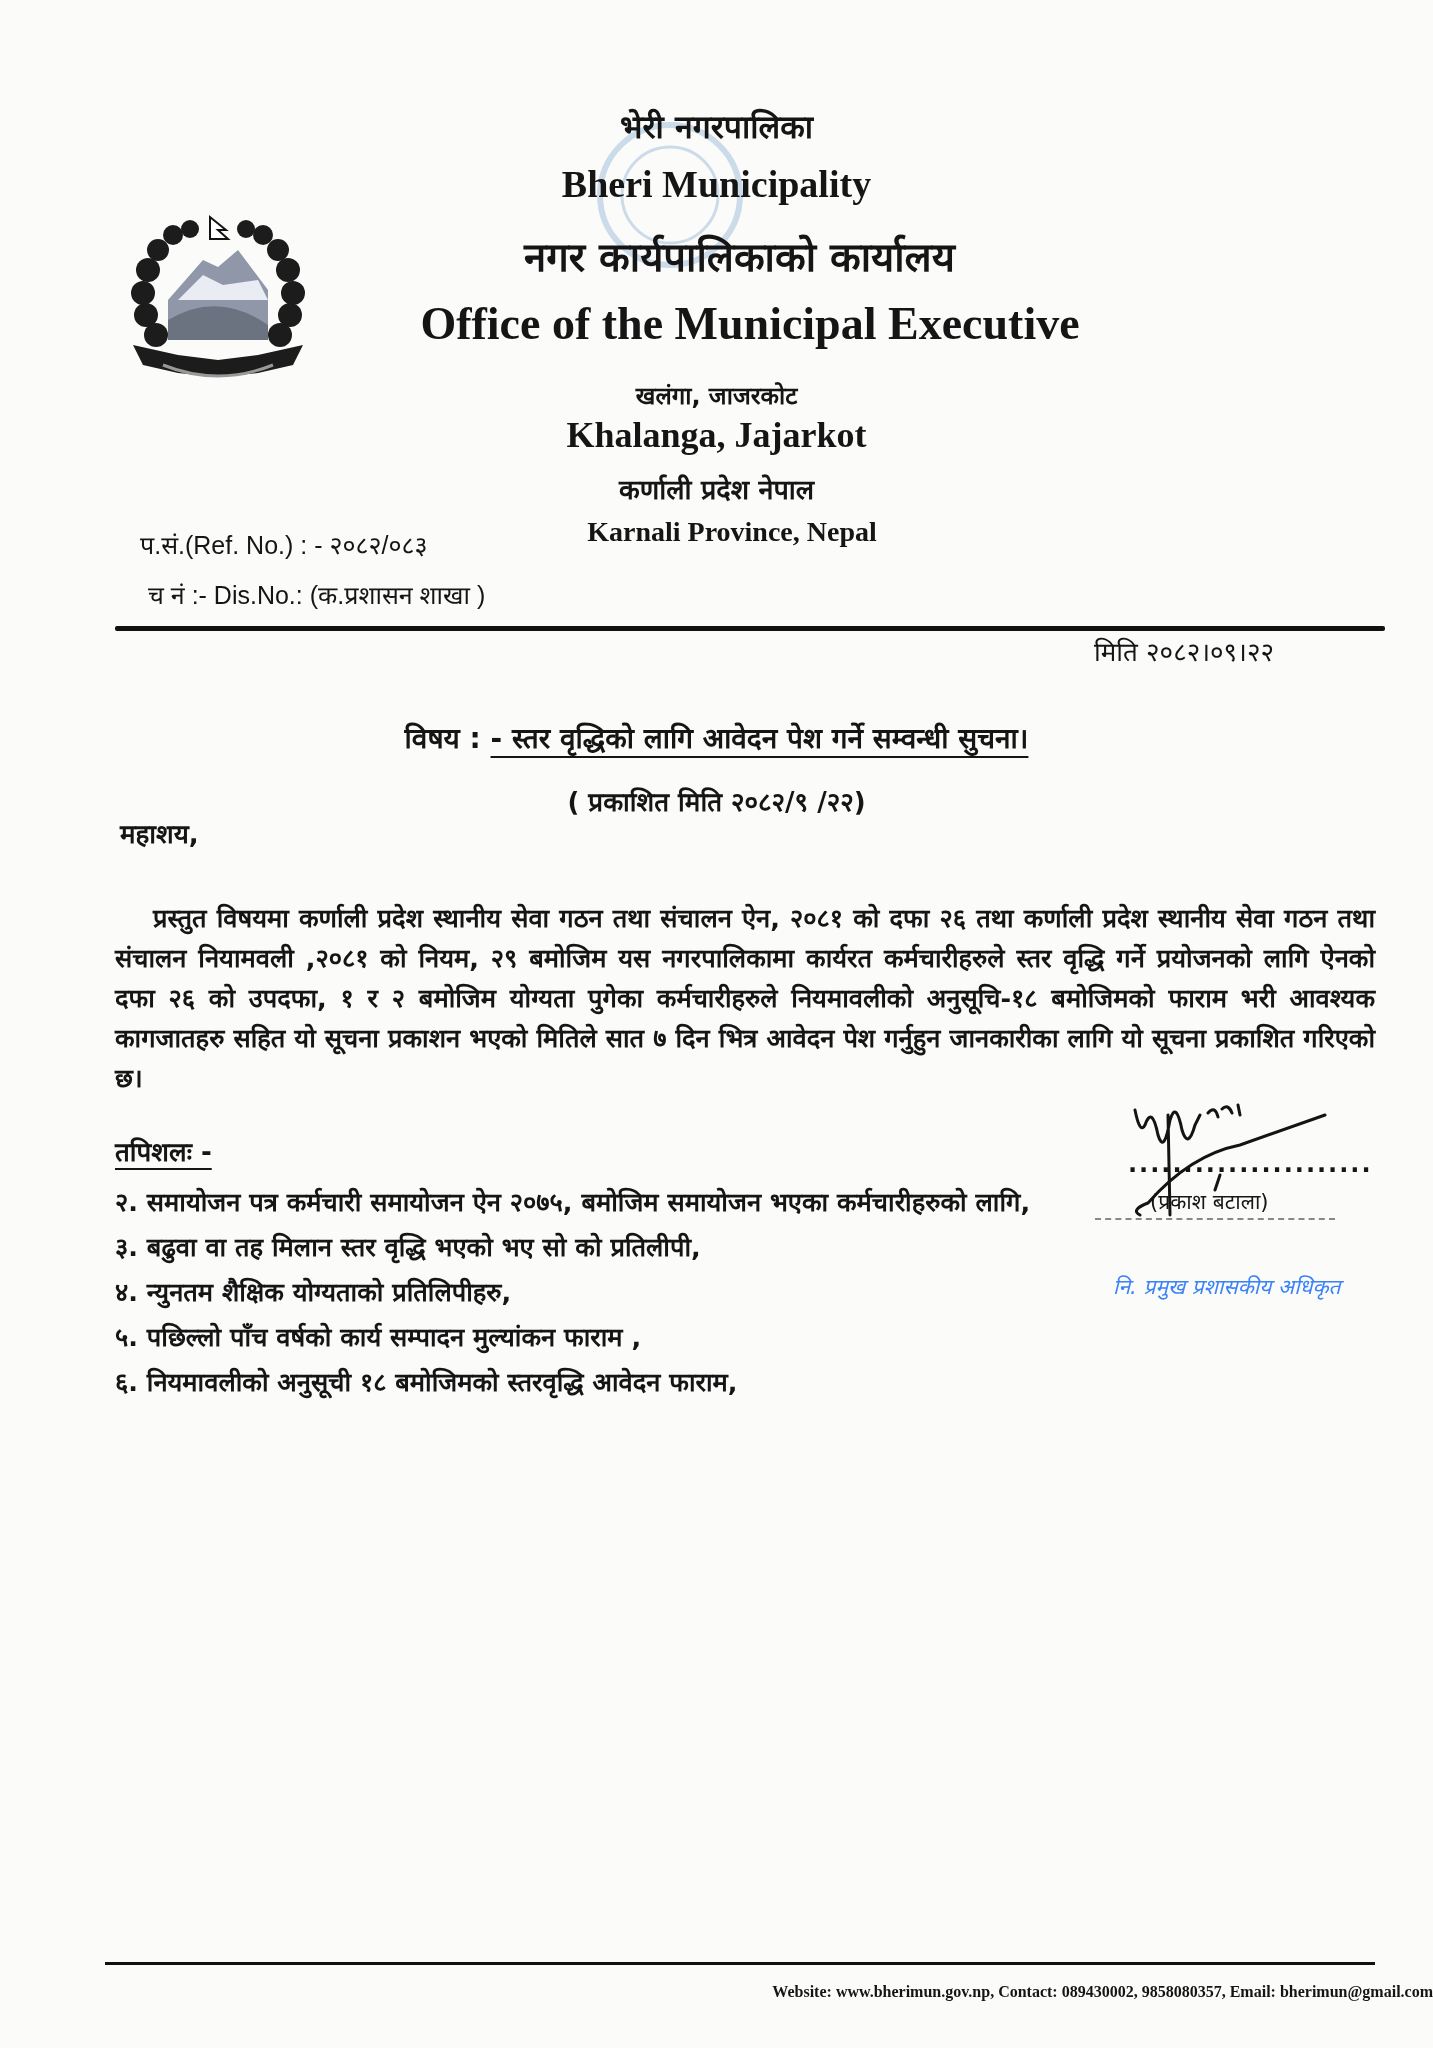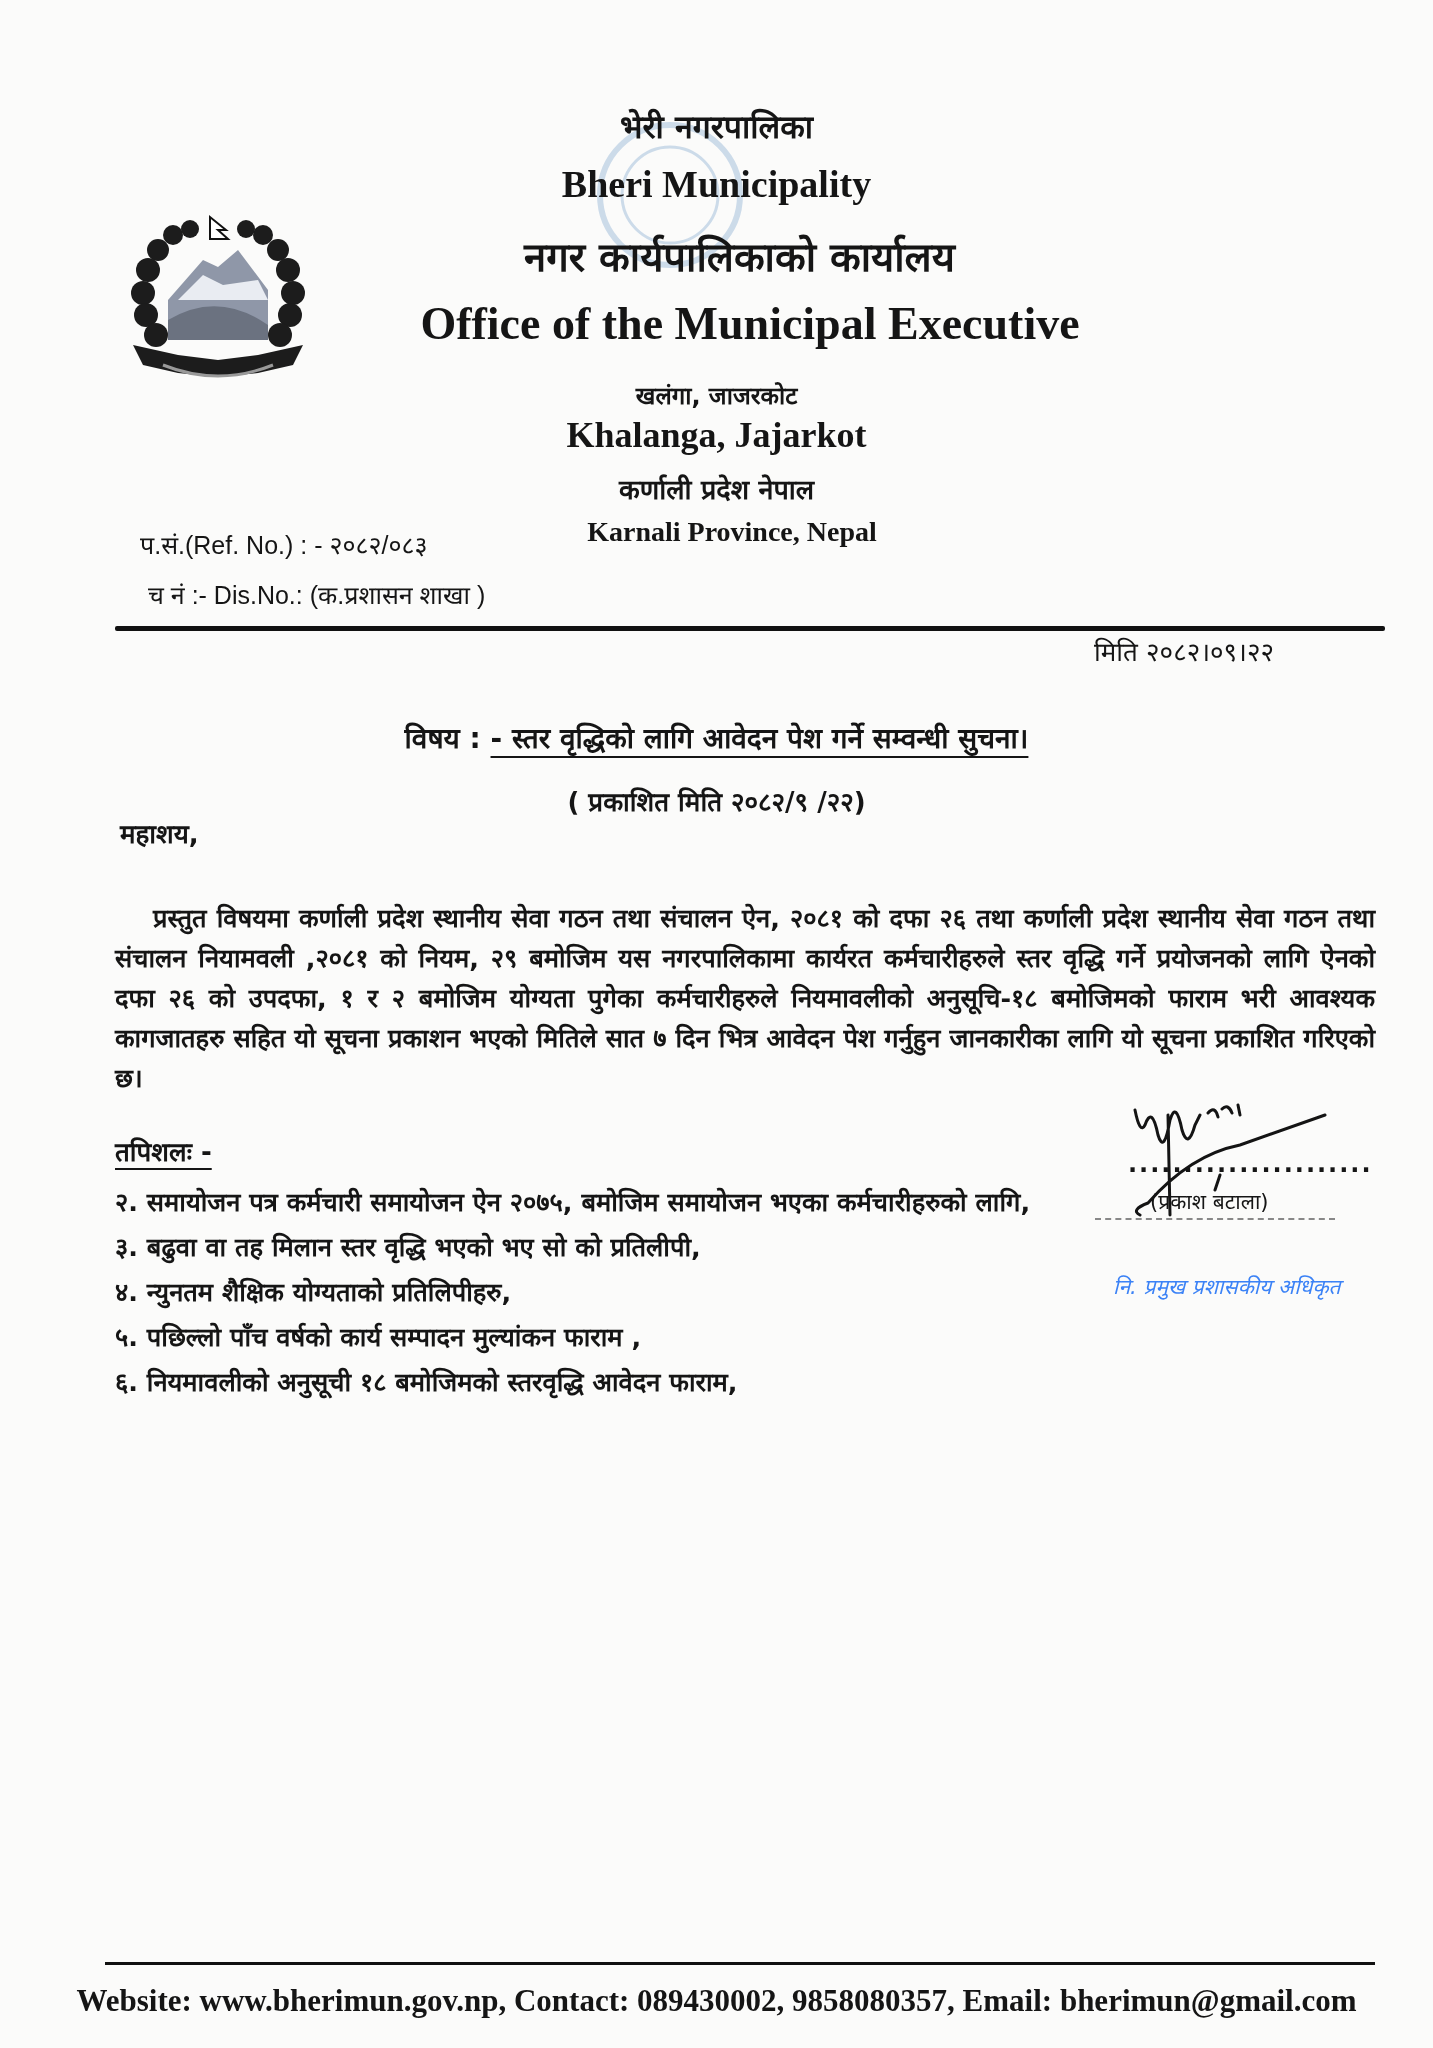--- a/index.html
+++ b/index.html
@@ -46,21 +46,21 @@
     .list { left: 115px; top: 1180px; font-size: 25.5px; font-weight: bold; }
     .list-item { height: 45px; line-height: 45px; white-space: nowrap; }
 
     .sig-svg { left: 1100px; top: 1095px; width: 260px; height: 130px; }
     .sig-dots { left: 1128px; top: 1150px; font-size: 24px; font-weight: bold; letter-spacing: 2px; }
     .sig-name { left: 1150px; top: 1187px; font-size: 21px; }
     .sig-line { left: 1095px; top: 1218px; width: 240px; border-top: 2px dashed #888; }
     .sig-title { left: 1113px; top: 1272px; font-size: 21px; color: #3b82f6; font-style: italic; }
 
     .rule-bottom { left: 105px; top: 1962px; width: 1270px; height: 3px; background: #111; }
-    .footer { left: 0; width: 1433px; top: 1983px; font-size: 31px; font-family: "Liberation Serif", serif; font-weight: bold; }
+    .footer { left: 0; width: 1433px; top: 1983px; font-size: 16px; font-family: "Liberation Serif", serif; font-weight: bold; text-align: right; }
   </style>
 </head>
 <body>
 
 <svg id="emblem" class="abs" viewBox="0 0 200 190">
   <g fill="#1c1c1c">
     <circle cx="40" cy="45" r="11"></circle>
       <circle cx="30" cy="65" r="12"></circle>
       <circle cx="25" cy="88" r="12"></circle>
     <circle cx="28" cy="110" r="12"></circle>

